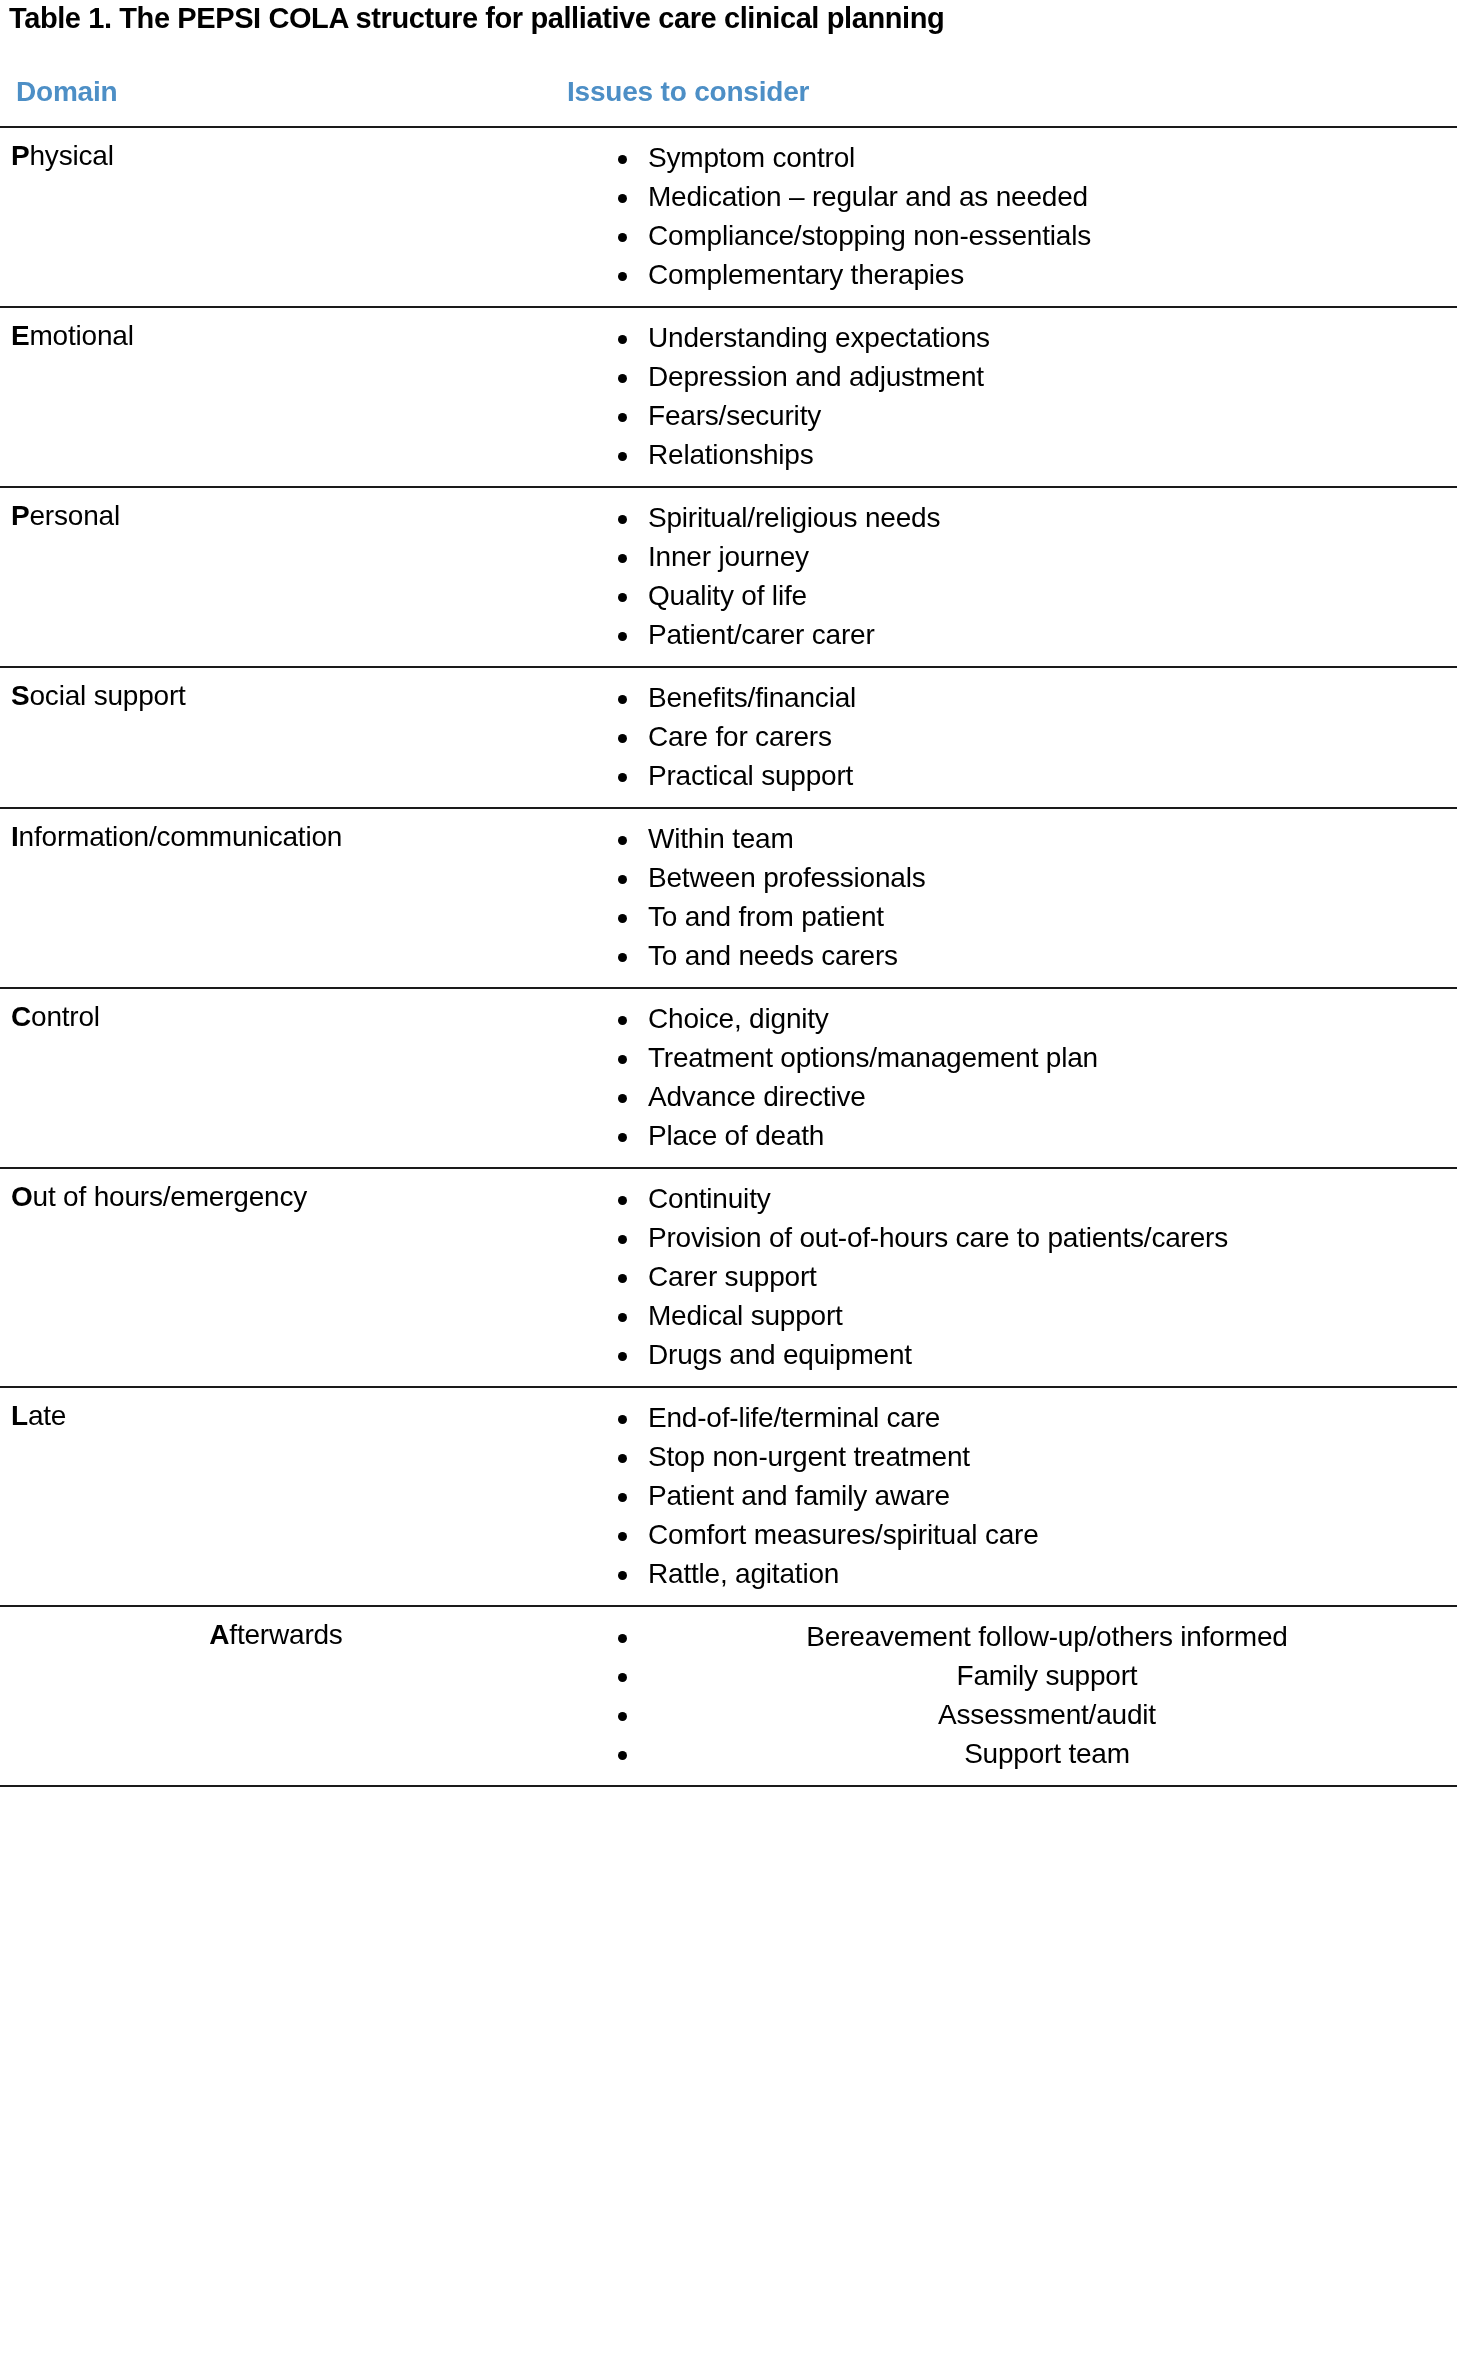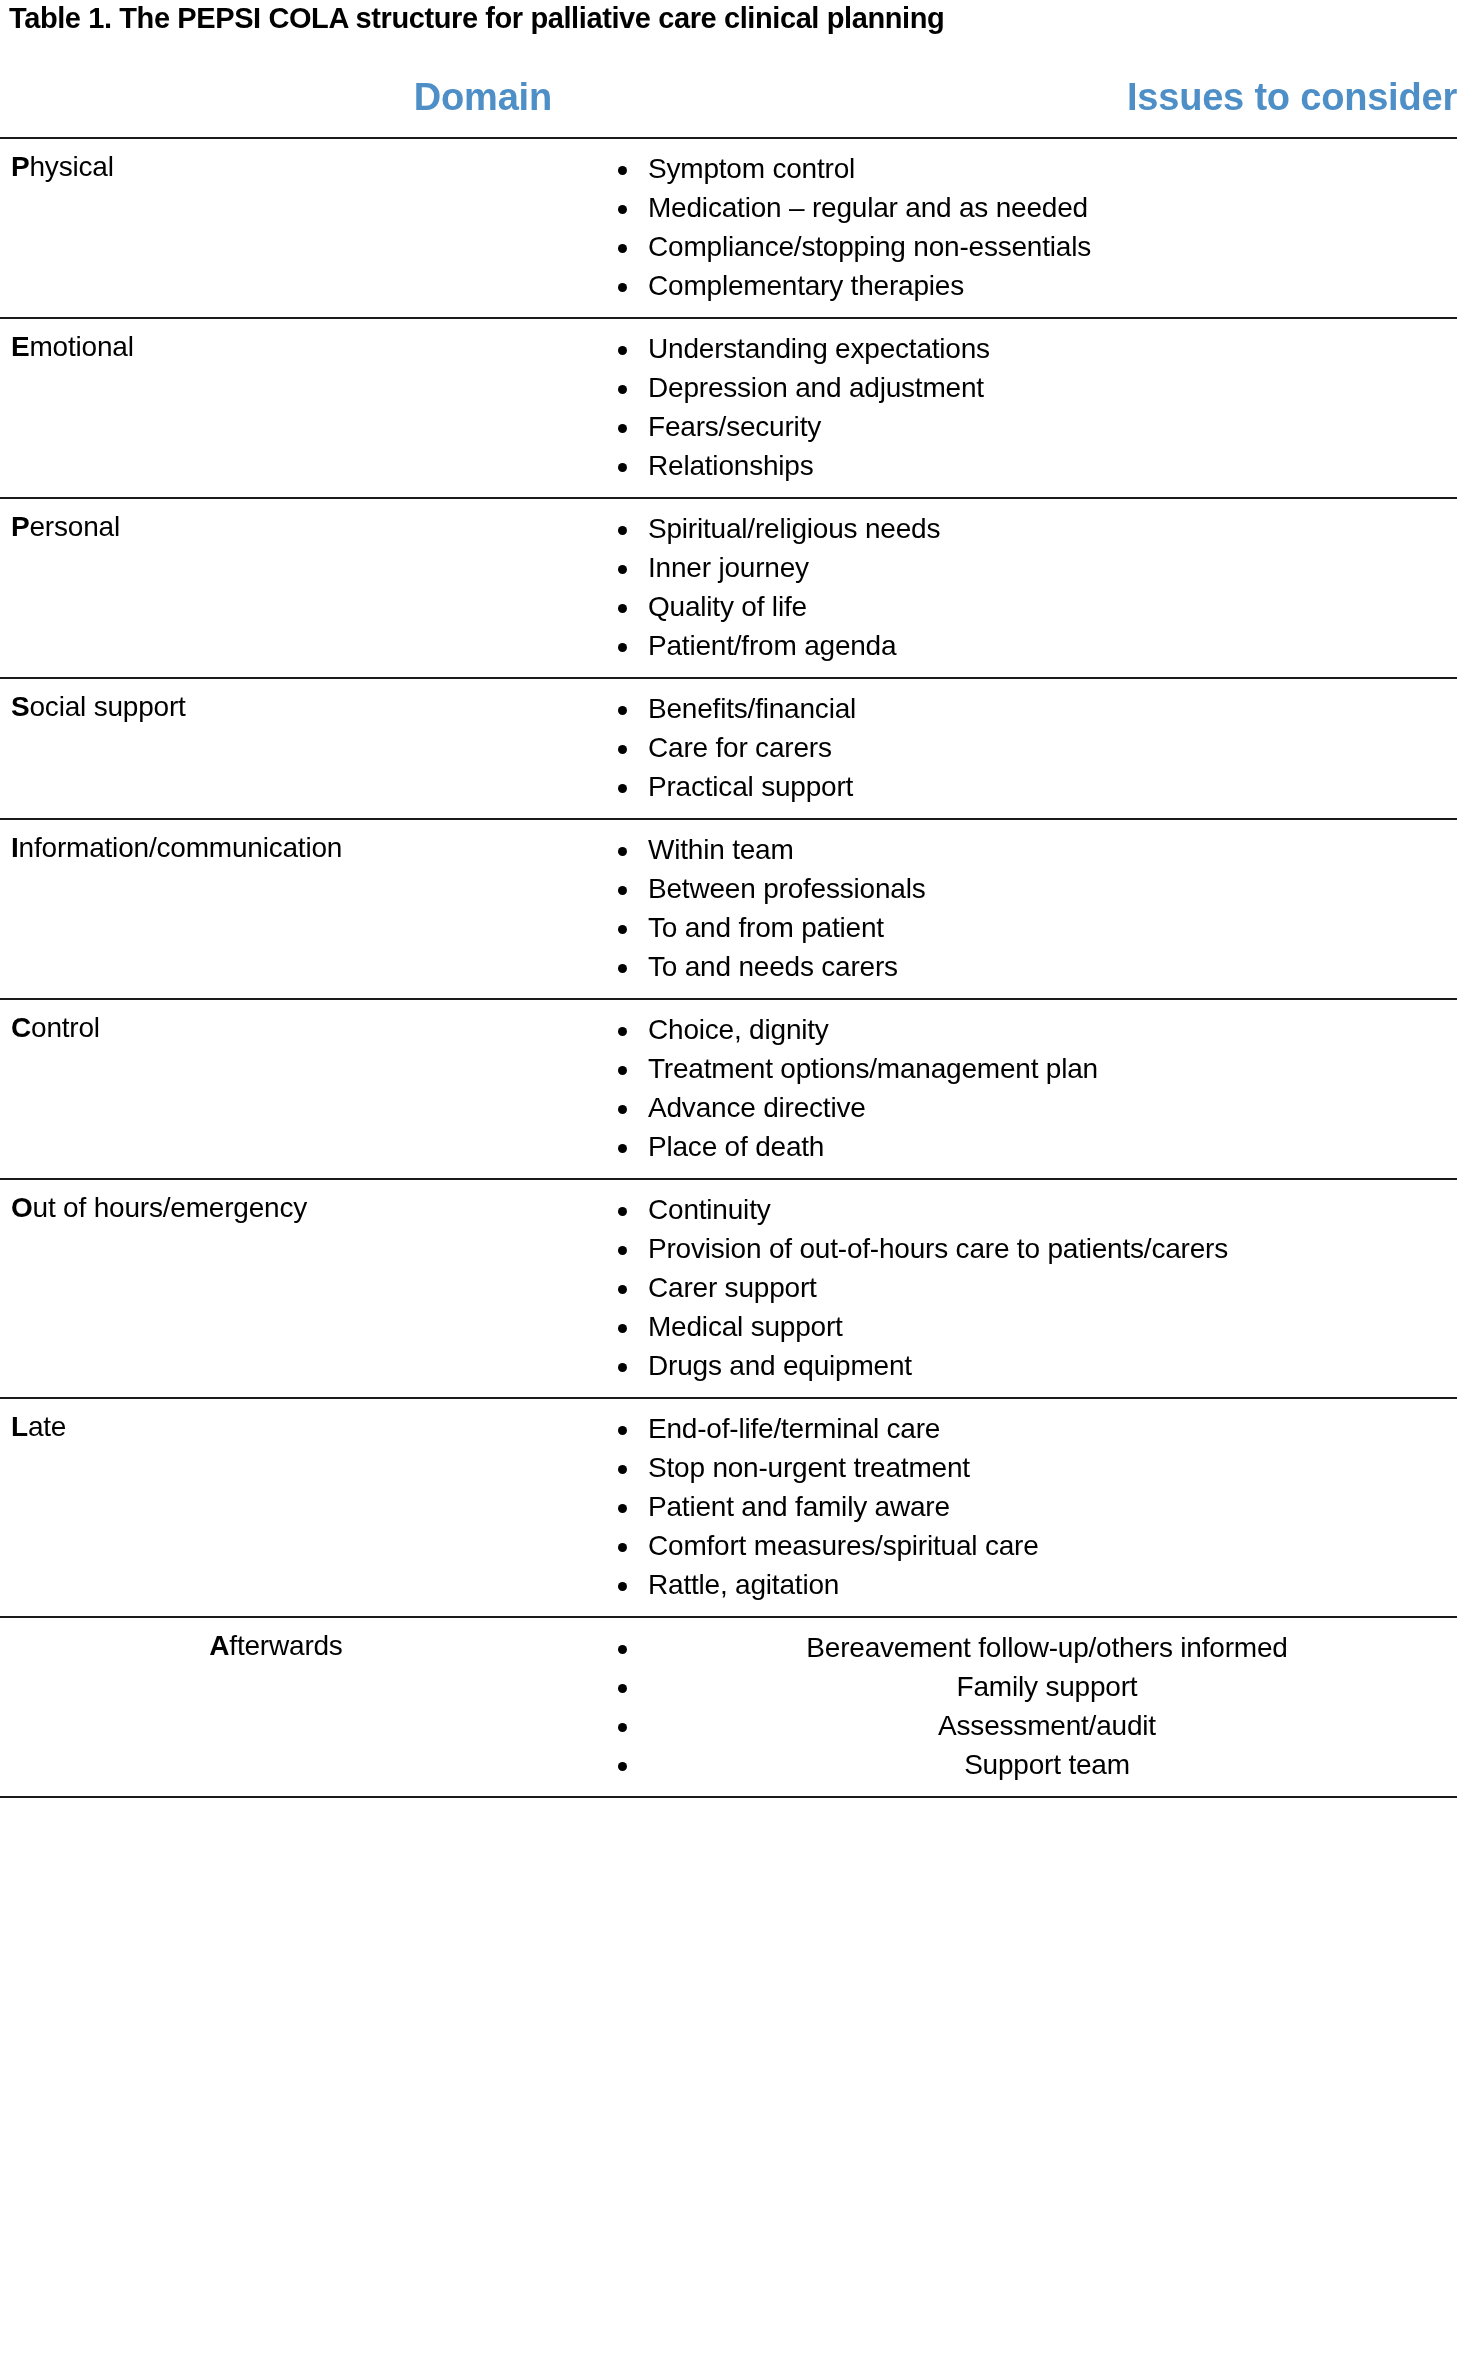--- a/index.html
+++ b/index.html
@@ -41,24 +41,24 @@
     top: 60px;
     width: 1457px;
     border-collapse: collapse;
     table-layout: fixed;
   }
 
   .tbl col.c-domain { width: 552px; }
   .tbl col.c-issues { width: 905px; }
 
   .tbl thead th {
-    text-align: right;
+    text-align: left;
     vertical-align: top;
     padding: 16px 0 18px 0;
-    font-size: 38px;
+    font-size: 28px;
     font-weight: bold;
     color: #4d8fc6;
     letter-spacing: -0.2px;
     border: none;
   }
   .tbl thead th.h-domain { padding-left: 16px; }
   .tbl thead th.h-issues { padding-left: 15px; }
 
   .tbl tbody tr {
     border-top: 2px solid #1a1a1a;
@@ -165,21 +165,21 @@
         </tr>
         <tr>
           <td class="domain-cell">
             <div class="domain-label"><span class="initial">P</span><span class="rest">ersonal</span></div>
           </td>
           <td class="issues-cell">
             <ul class="issues-list">
               <li>Spiritual/religious needs</li>
               <li>Inner journey</li>
               <li>Quality of life</li>
-              <li>Patient/from agenda</li>
+              <li>Patient/carer carer</li>
             </ul>
           </td>
         </tr>
         <tr>
           <td class="domain-cell">
             <div class="domain-label"><span class="initial">S</span><span class="rest">ocial support</span></div>
           </td>
           <td class="issues-cell">
             <ul class="issues-list">
               <li>Benefits/financial</li>

